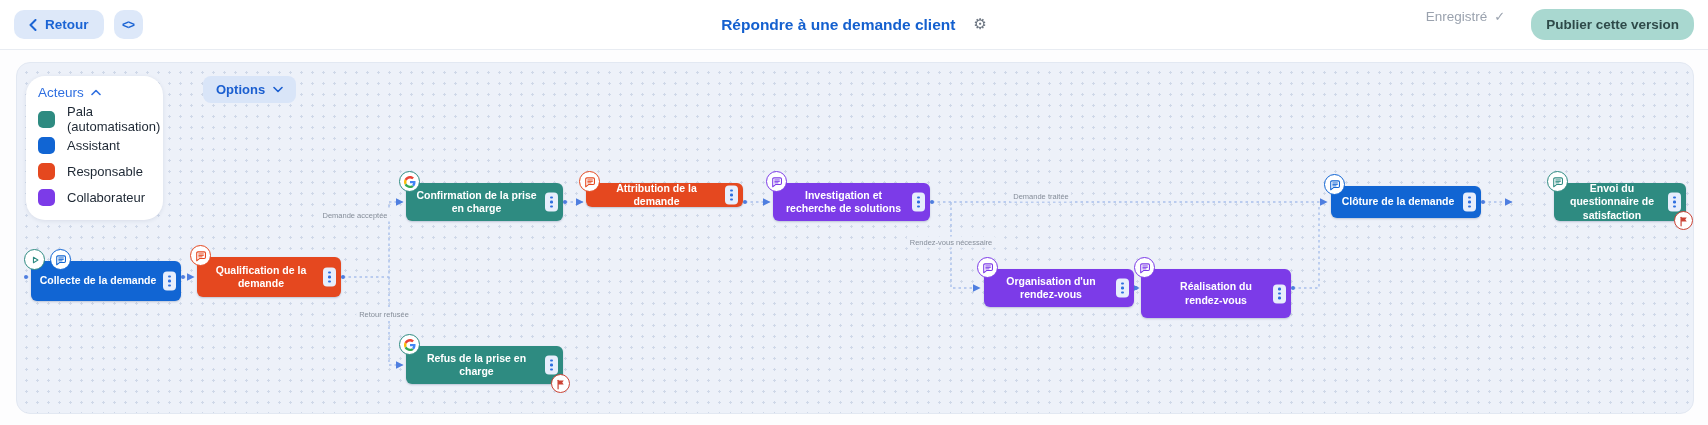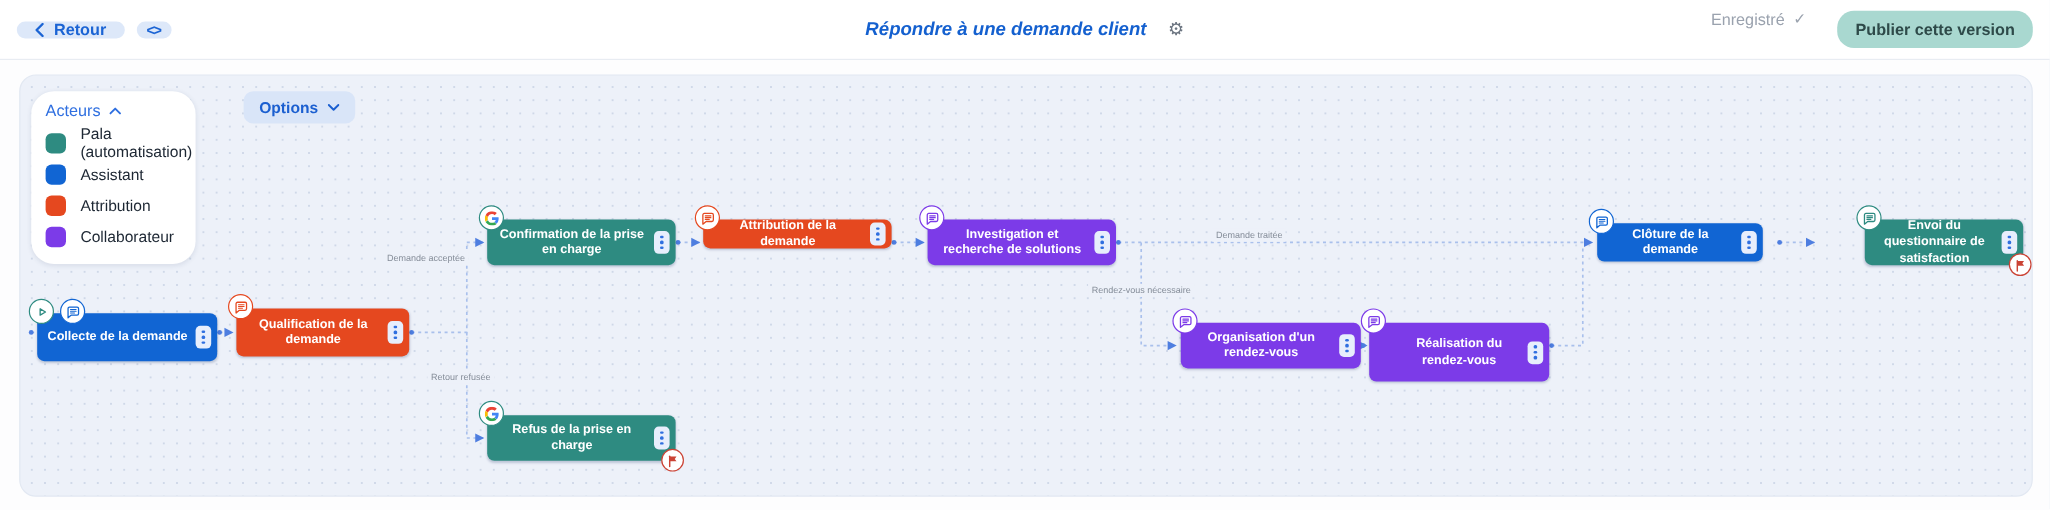--- a/index.html
+++ b/index.html
@@ -13,25 +13,25 @@
   .topbar{
     position:relative;height:50px;background:#ffffff;
     border-bottom:1px solid #e8ecf2;
     display:flex;align-items:center;justify-content:space-between;
     padding:0 14px;box-sizing:border-box;
   }
   .h-left{display:flex;align-items:center;gap:10px;}
   .pill-btn{
     display:flex;align-items:center;gap:8px;border:none;cursor:pointer;
     background:#dde8f9;color:#1b64d4;font-weight:700;font-size:13.5px;
-    border-radius:10px;height:14px;padding:0 15px;font-family:inherit;
+    border-radius:10px;height:29px;padding:0 15px;font-family:inherit;
   }
   .pill-btn.square{width:29px;padding:0;justify-content:center;font-size:12px;letter-spacing:-1px;}
   .h-center{position:absolute;left:50%;top:0;height:100%;transform:translateX(-50%);
-    display:flex;align-items:center;gap:18px;white-space:nowrap;font-style:italic;}
+    display:flex;align-items:center;gap:18px;white-space:nowrap;}
   .page-title{font-size:15.5px;font-weight:700;color:#1460cf;margin:0;}
   .gear{font-family:"DejaVu Sans",sans-serif;color:#6b7480;font-size:15px;line-height:1;cursor:pointer;}
   .h-right{display:flex;align-items:flex-start;gap:26px;}
   .saved{color:#9aa2ae;font-size:13.5px;display:flex;align-items:center;gap:7px;}
   .saved .check{font-family:"DejaVu Sans",sans-serif;font-size:13px;}
   .publish-btn{
     border:none;cursor:pointer;background:#a9d8d0;color:#2e4a49;
     font-weight:700;font-size:13.5px;border-radius:14px;height:31px;padding:0 15px;
     font-family:inherit;
   }
@@ -265,21 +265,21 @@
             <line x1="4.4" y1="8" x2="8.2" y2="8" stroke="#7C3BE8" stroke-width="1.1" stroke-linecap="round"></line>
           </svg>
         </span>
         <span>Réalisation du rendez-vous</span>
         <button class="kebab">
           <i></i>
           <i></i>
           <i></i>
         </button>
       </div>
-      <div class="node" style="left: 1314px; top: 123px; width: 138px; height: 32px; background: rgb(17, 101, 211);">
+      <div class="node" style="left: 1314px; top: 123px; width: 150px; height: 32px; background: rgb(17, 101, 211);">
         <span class="badge" style="left: -7px; border-color: rgb(17, 101, 211);">
           <svg width="12" height="12" viewBox="0 0 14 14">
             <path d="M12.2 8.6a1.4 1.4 0 0 1-1.4 1.4H5.2L2 12.6V3.6a1.4 1.4 0 0 1 1.4-1.4h7.4a1.4 1.4 0 0 1 1.4 1.4z" fill="none" stroke="#1165D3" stroke-width="1.25" stroke-linejoin="round"></path>
             <line x1="4.4" y1="4.6" x2="9.8" y2="4.6" stroke="#1165D3" stroke-width="1.1" stroke-linecap="round"></line>
             <line x1="4.4" y1="6.3" x2="9.8" y2="6.3" stroke="#1165D3" stroke-width="1.1" stroke-linecap="round"></line>
             <line x1="4.4" y1="8" x2="8.2" y2="8" stroke="#1165D3" stroke-width="1.1" stroke-linecap="round"></line>
           </svg>
         </span>
         <span>Clôture de la demande</span>
         <button class="kebab">
@@ -345,21 +345,21 @@
         <li>
           <span class="swatch" style="background: rgb(46, 139, 129);"></span>
           <span>Pala (automatisation)</span>
         </li>
         <li>
           <span class="swatch" style="background: rgb(17, 101, 211);"></span>
           <span>Assistant</span>
         </li>
         <li>
           <span class="swatch" style="background: rgb(229, 72, 31);"></span>
-          <span>Attribution</span>
+          <span>Responsable</span>
         </li>
         <li>
           <span class="swatch" style="background: rgb(124, 59, 232);"></span>
           <span>Collaborateur</span>
         </li>
       </ul>
   </div>
 
   <button class="options-btn">
     <span>Options</span>

